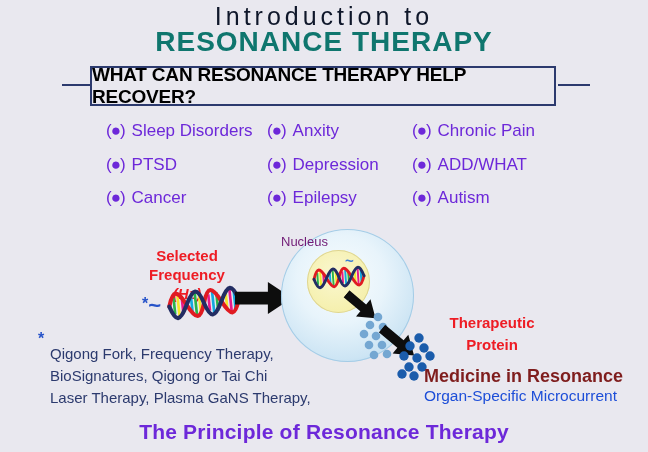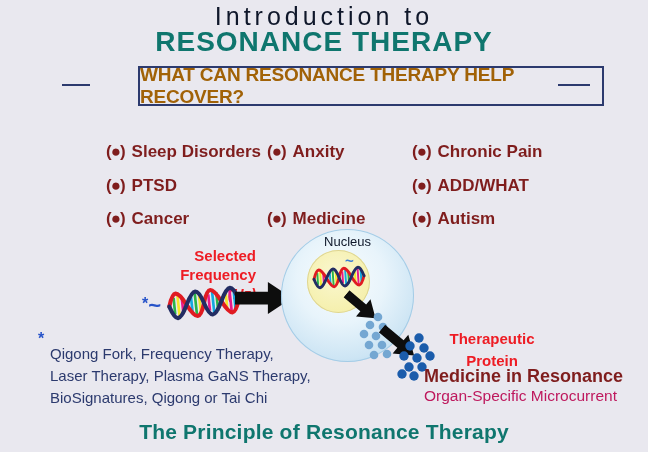--- a/index.html
+++ b/index.html
@@ -17,50 +17,50 @@
     font-size:25px;font-weight:400;letter-spacing:4px;color:#0f172a;
   }
   .title2{
     top:26px;left:0;width:648px;text-align:center;
     font-size:28px;font-weight:700;letter-spacing:1px;color:#0f766e;
   }
   .qbox{
     top:66px;left:90px;width:462px;height:36px;
     border:2px solid #2c3a6e;
     display:flex;align-items:center;justify-content:center;
-    font-size:19px;font-weight:700;color:#a16207;letter-spacing:-0.2px;margin-left:48px;
+    font-size:19px;font-weight:700;color:#000000;letter-spacing:-0.2px;
   }
   .hline{height:2px;background:#2c3a6e;}
   .hline.left{top:84px;left:62px;width:28px;}
   .hline.right{top:84px;left:558px;width:32px;}
   
   .cond{
-    font-size:17px;font-weight:700;color:#7f1d1d;white-space:nowrap;margin-top:21px;
+    font-size:17px;font-weight:400;color:#6d28d9;white-space:nowrap;
   }
   .cond .blt{letter-spacing:-1px;margin-right:7px;}
   .c1{left:106px;}.c2{left:267px;}.c3{left:412px;}
   .r1{top:121px;}.r2{top:155px;}.r3{top:188px;}
   
   .freq{
-    top:246px;left:118px;width:138px;text-align:right;
+    top:246px;left:118px;width:138px;text-align:center;
     font-size:15px;font-weight:700;color:#ee1c24;line-height:19px;
   }
   .freq .hz{font-style:italic;}
   .srcmark{top:293px;left:142px;color:#2753c9;font-weight:700;white-space:nowrap;}
   .srcmark .ast{font-size:16px;vertical-align:4px;}
   .srcmark .tld{font-size:22px;}
   
   .cell{
     top:229px;left:281px;width:133px;height:133px;border-radius:50%;
     background:radial-gradient(circle at 45% 38%, #f8fcfe 0%, #e8f4fb 40%, #cde5f4 72%, #abd2ec 92%, #9cc8e6 100%);
     box-shadow:0 0 0 1px #a5cce6 inset;
   }
   .nucleus-label{
-    top:234px;left:281px;width:133px;text-align:center;
-    font-size:13px;font-weight:500;color:#0f172a;
+    top:234px;left:281px;width:133px;
+    font-size:13px;font-weight:500;color:#701a75;
   }
   .nucleus{
     top:250px;left:307px;width:63px;height:63px;border-radius:50%;
     background:radial-gradient(circle at 45% 40%, #faf7d0 0%, #f5f0ae 70%, #ece498 100%);
     box-shadow:0 0 0 1px #ded592 inset;
   }
   .nuc-tilde{
     top:252px;left:345px;color:#3a7bd5;font-size:15px;font-weight:700;
   }
   
@@ -70,34 +70,34 @@
   .arrow2{top:294px;left:342px;width:38px;height:24px;transform:rotate(40deg);}
   .arrow3{top:329px;left:377px;width:42px;height:26px;transform:rotate(40deg);}
   .dotsA{top:311px;left:356px;width:42px;height:50px;}
   .dotsB{top:332px;left:395px;width:46px;height:50px;}
   
   .target{
     top:236px;left:427px;
     font-size:15px;font-weight:700;color:#ee1c24;line-height:22px;
   }
   .protein{
-    top:328px;left:436px;width:112px;text-align:center;
+    top:312px;left:436px;width:112px;text-align:center;
     font-size:15px;font-weight:700;color:#ee1c24;line-height:22px;
   }
   .med1{top:366px;left:424px;font-size:18px;font-weight:700;color:#7f1d1d;}
-  .med2{top:387px;left:424px;font-size:15.5px;font-weight:400;color:#be185d;text-align:right;}
+  .med2{top:387px;left:424px;font-size:15.5px;font-weight:400;color:#1d4ed8;text-align:right;}
   
   .fn-ast{top:330px;left:38px;font-size:16px;font-weight:700;color:#2753c9;}
   .fn{
     top:343px;left:50px;
     font-size:15px;color:#2c3a6e;line-height:22px;font-weight:400;
   }
   .footer{
     top:420px;left:0;width:648px;text-align:center;
-    font-size:21px;font-weight:700;color:#0f766e;letter-spacing:0.2px;
+    font-size:21px;font-weight:700;color:#6d28d9;letter-spacing:0.2px;
   }
 </style>
 </head>
 <body>
 
 <div class="canvas">
 
   <svg width="0" height="0" style="position:absolute" aria-hidden="true">
     <defs>
       <g id="dna">
@@ -138,22 +138,25 @@
   </div>
   <div class="abs cond c1 r2">
     <span class="blt">(●)</span><span>PTSD</span>
   </div>
   <div class="abs cond c1 r3">
     <span class="blt">(●)</span><span>Cancer</span>
   </div>
   <div class="abs cond c2 r1">
     <span class="blt">(●)</span><span>Anxity</span>
   </div>
+  <div class="abs cond c2 r2">
+    <span class="blt">(●)</span><span>Depression</span>
+  </div>
   <div class="abs cond c2 r3">
-    <span class="blt">(●)</span><span>Medicine</span>
+    <span class="blt">(●)</span><span>Epilepsy</span>
   </div>
   <div class="abs cond c3 r1">
     <span class="blt">(●)</span><span>Chronic Pain</span>
   </div>
   <div class="abs cond c3 r2">
     <span class="blt">(●)</span><span>ADD/WHAT</span>
   </div>
   <div class="abs cond c3 r3">
     <span class="blt">(●)</span><span>Autism</span>
   </div>
@@ -219,19 +222,19 @@
   <div class="abs protein">
     <div>Therapeutic</div>
     <div>Protein</div>
   </div>
   <div class="abs med1">Medicine in Resonance</div>
   <div class="abs med2">Organ-Specific Microcurrent</div>
 
   <div class="abs fn-ast">*</div>
   <div class="abs fn">
     <div>Qigong Fork, Frequency Therapy,</div>
+    <div>BioSignatures, Qigong or Tai Chi</div>
     <div>Laser Therapy, Plasma GaNS Therapy,</div>
-    <div>BioSignatures, Qigong or Tai Chi</div>
   </div>
 
   <div class="abs footer">The Principle of Resonance Therapy</div>
 
 </div>
 
 </body></html>

